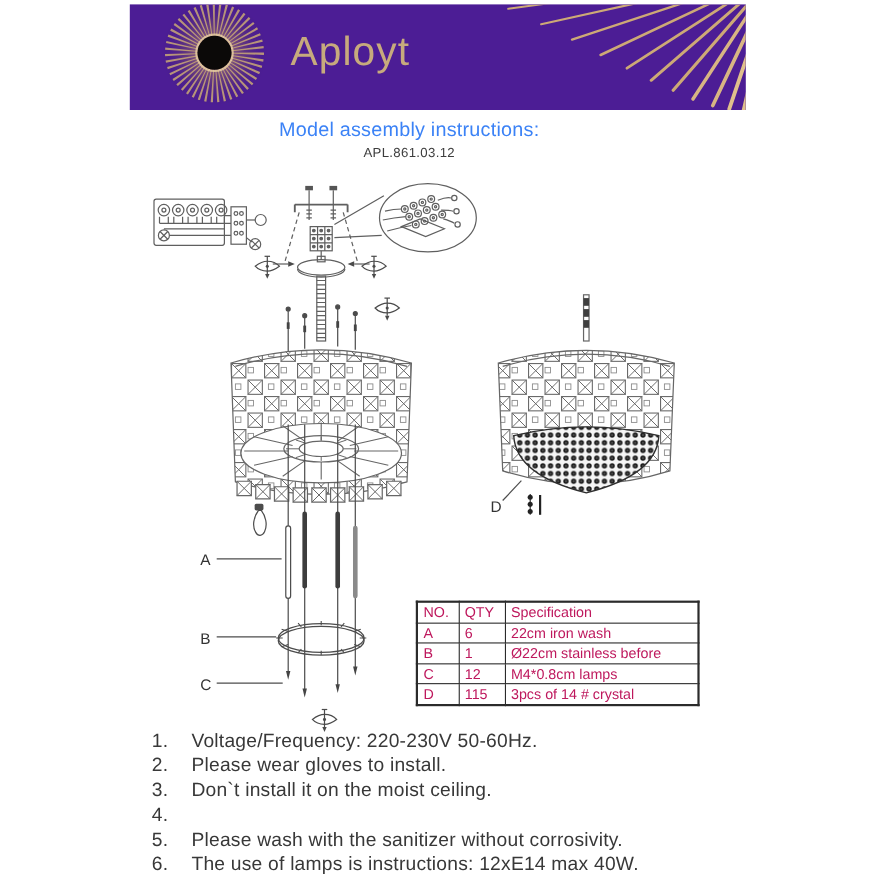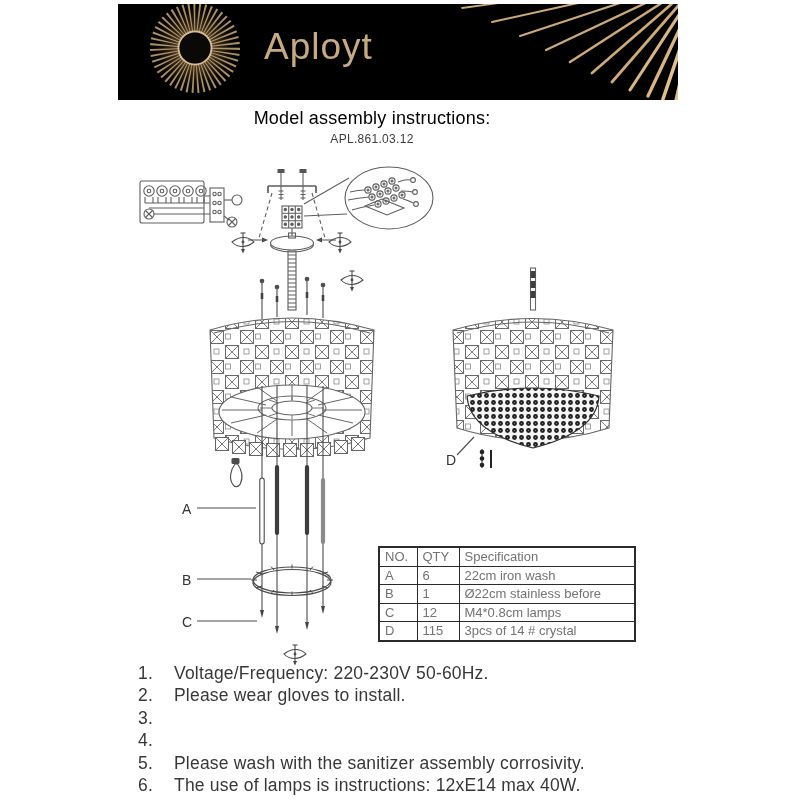--- a/index.html
+++ b/index.html
@@ -2,40 +2,40 @@
 <html><head>
 <meta charset="utf-8">
 <style>
   html,body{margin:0;padding:0;}
   body{
     width:800px;height:800px;position:relative;background:#ffffff;
     font-family:"Liberation Sans",sans-serif;color:#3a3a3a;overflow:hidden;
   }
   .banner{
     position:absolute;left:118px;top:4px;width:560px;height:96px;
-    background:#000000;overflow:hidden;
+    background:#4c1d95;overflow:hidden;
   }
   .brand-name{
     position:absolute;left:146px;top:23px;font-size:37px;line-height:40px;
     color:#c7aa7d;letter-spacing:1px;font-weight:400;
   }
   .banner-art{position:absolute;left:0;top:0;}
   .title-block{
     position:absolute;left:122px;top:108px;width:500px;text-align:center;
   }
-  .title-line1{font-size:18px;color:#000000;letter-spacing:.2px;}
+  .title-line1{font-size:18px;color:#3b82f6;letter-spacing:.2px;}
   .title-line2{font-size:12px;color:#3d3d3d;margin-top:3px;letter-spacing:.3px;}
   .diagram-svg{position:absolute;left:0;top:0;}
   .parts-table{
     position:absolute;left:378px;top:546px;border-collapse:collapse;
     border:2px solid #2b2b2b;background:#fff;
   }
   .parts-table td,.parts-table th{
     border:1.5px solid #2b2b2b;font-size:13px;font-weight:400;
-    padding:0 5px;height:17.5px;text-align:left;white-space:nowrap;color:#737373;
+    padding:0 5px;height:17.5px;text-align:left;white-space:nowrap;color:#be185d;
   }
   .col-no{width:38px;}
   .col-qty{width:42px;}
   .col-spec{width:176px;}
   .instructions{position:absolute;left:138px;top:662px;width:560px;}
   .instruction-item{display:flex;line-height:22.4px;font-size:17.5px;color:#383838;letter-spacing:.2px;}
   .instruction-num{width:36px;flex:0 0 36px;}
 </style>
 </head>
 <body>
@@ -332,25 +332,26 @@
   <div class="instruction-item">
     <span class="instruction-num">1.</span>
     <span>Voltage/Frequency: 220-230V 50-60Hz.</span>
   </div>
   <div class="instruction-item">
     <span class="instruction-num">2.</span>
     <span>Please wear gloves to install.</span>
   </div>
   <div class="instruction-item">
     <span class="instruction-num">3.</span>
+    <span>Don`t install it on the moist ceiling.</span>
   </div>
   <div class="instruction-item">
     <span class="instruction-num">4.</span>
   </div>
   <div class="instruction-item">
     <span class="instruction-num">5.</span>
-    <span>Please wash with the sanitizer assembly corrosivity.</span>
+    <span>Please wash with the sanitizer without corrosivity.</span>
   </div>
   <div class="instruction-item">
     <span class="instruction-num">6.</span>
     <span>The use of lamps is instructions: 12xE14 max 40W.</span>
   </div>
 </div>
 
 </body></html>

